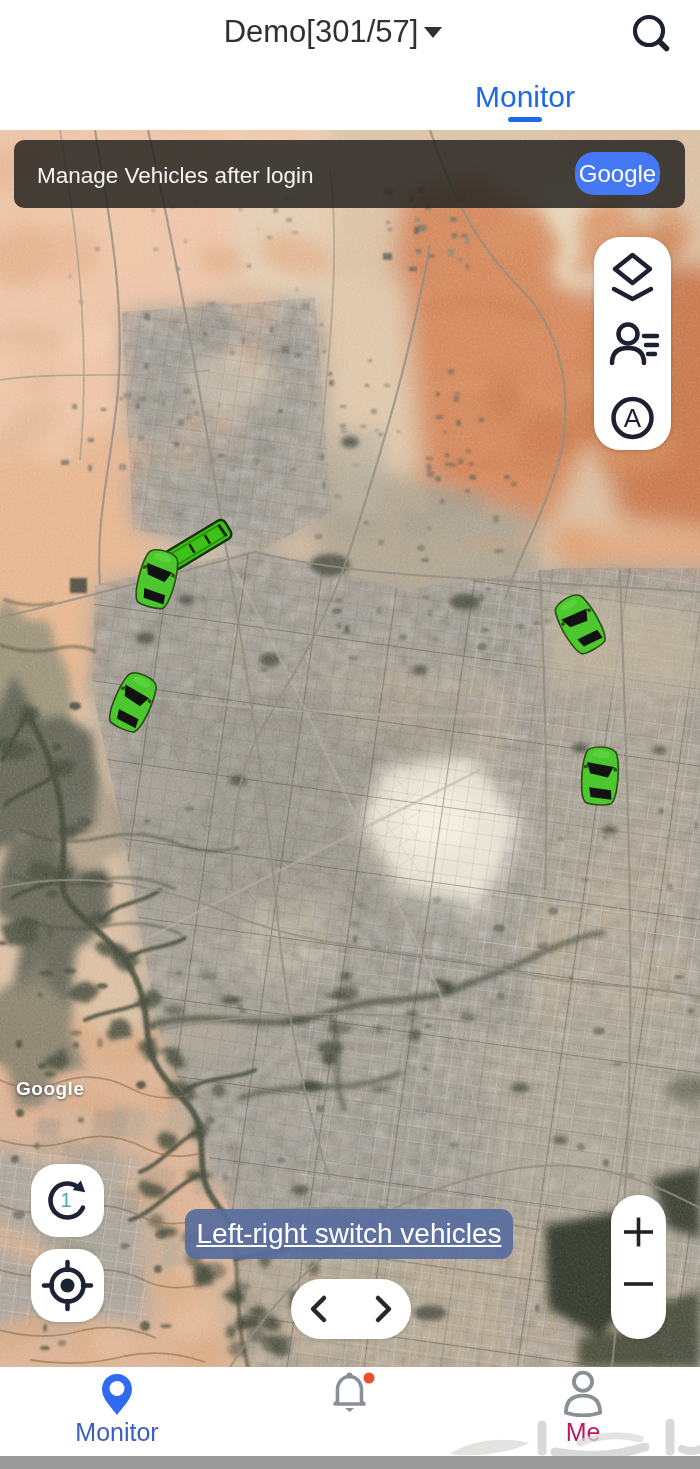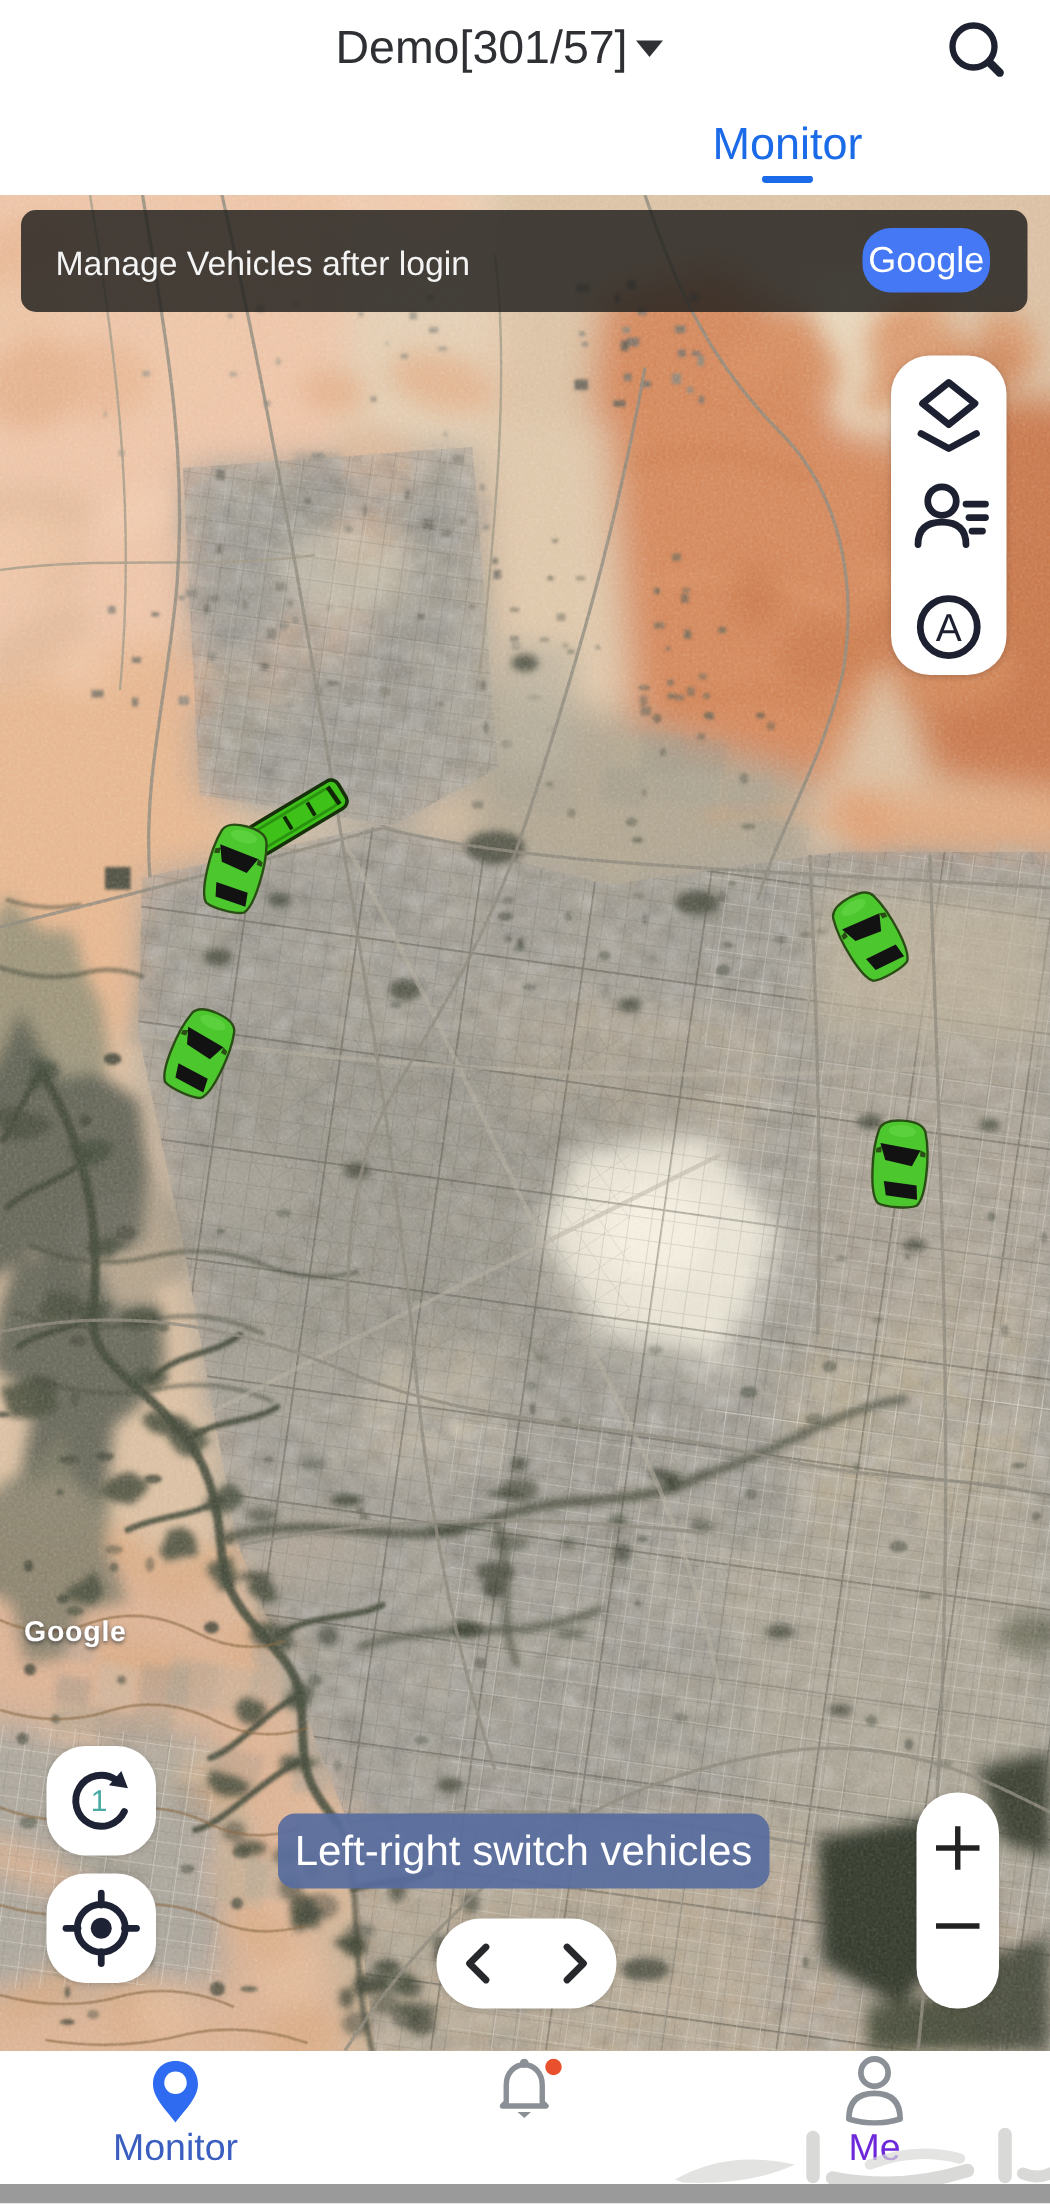--- a/index.html
+++ b/index.html
@@ -1195,21 +1195,21 @@
   <div class="abs" style="left:31px;top:1249px;width:73px;height:73px;background:#fff;border-radius:26px;box-shadow:0 1px 4px rgba(0,0,0,0.15);"></div>
   <svg class="abs" style="left:31px;top:1249px;" width="73" height="73" viewBox="0 0 73 73">
     <circle cx="36.5" cy="36.5" r="16" fill="none" stroke="#1e2235" stroke-width="4.5"></circle>
     <circle cx="36.5" cy="36.5" r="7" fill="#1e2235"></circle>
     <line x1="36.5" y1="13" x2="36.5" y2="21" stroke="#1e2235" stroke-width="4.5" stroke-linecap="round"></line>
     <line x1="36.5" y1="52" x2="36.5" y2="60" stroke="#1e2235" stroke-width="4.5" stroke-linecap="round"></line>
     <line x1="13" y1="36.5" x2="21" y2="36.5" stroke="#1e2235" stroke-width="4.5" stroke-linecap="round"></line>
     <line x1="52" y1="36.5" x2="60" y2="36.5" stroke="#1e2235" stroke-width="4.5" stroke-linecap="round"></line>
   </svg>
 
-  <div class="abs" style="left:185px;top:1209px;width:328px;height:50px;background:rgba(88,108,158,0.92);border-radius:12px;color:#fff;font-size:28px;text-align:center;line-height:50px;">Left-right switch vehicles</div>
+  <div class="abs" style="left:185px;top:1209px;width:328px;height:50px;background:rgba(88,108,158,0.92);border-radius:12px;color:#fff;font-size:28px;text-align:center;line-height:50px;text-decoration:underline;">Left-right switch vehicles</div>
 
   <div class="abs" style="left:291px;top:1279px;width:120px;height:60px;background:#fff;border-radius:30px;box-shadow:0 1px 4px rgba(0,0,0,0.15);"></div>
   <svg class="abs" style="left:291px;top:1279px;" width="120" height="60" viewBox="0 0 120 60">
     <path d="M 33 19 L 22 30 L 33 41" fill="none" stroke="#26282c" stroke-width="4.5" stroke-linecap="round" stroke-linejoin="round"></path>
     <path d="M 87 19 L 98 30 L 87 41" fill="none" stroke="#26282c" stroke-width="4.5" stroke-linecap="round" stroke-linejoin="round"></path>
   </svg>
 
   <div class="abs" style="left:611px;top:1195px;width:55px;height:144px;background:#fff;border-radius:27px;box-shadow:0 1px 4px rgba(0,0,0,0.15);"></div>
   <svg class="abs" style="left:611px;top:1195px;" width="55" height="144" viewBox="0 0 55 144">
     <line x1="13" y1="37" x2="42" y2="37" stroke="#222" stroke-width="3.6"></line>
@@ -1232,21 +1232,21 @@
     <path d="M 16 37 L 25 37 L 20.5 41 Z" fill="#8b9096"></path>
     <circle cx="40" cy="7" r="5.5" fill="#e8502e"></circle>
   </svg>
 
 
   <svg class="abs" style="left:561px;top:1370px;" width="44" height="47" viewBox="0 0 40 44">
     <circle cx="20" cy="11" r="8.5" fill="none" stroke="#8b9096" stroke-width="3.6"></circle>
     <path d="M 4 40 Q 4 24 20 24 Q 36 24 36 40 Q 28 42.5 20 42.5 Q 12 42.5 4 40 Z" fill="none" stroke="#8b9096" stroke-width="3.6" stroke-linejoin="round"></path>
   </svg>
 
-  <div class="abs" style="left:503px;top:1418px;width:160px;text-align:center;font-size:25px;color:#6d28d9;">Me</div>
+  <div class="abs" style="left:503px;top:1418px;width:160px;text-align:center;font-size:25px;color:#be185d;">Me</div>
 
   <svg class="abs" style="left:430px;top:1405px;" width="270" height="64" viewBox="0 0 270 64">
     <g fill="none" stroke="#d9d9d7" stroke-linecap="round">
       <path d="M 20 48 Q 55 28 100 38 Q 70 52 25 50 Z" fill="#e3e3e1" stroke="none"></path>
       <path d="M 112 20 L 112 46" stroke-width="9"></path>
       <path d="M 125 47 Q 170 56 215 42" stroke-width="9"></path>
       <path d="M 150 38 Q 180 26 210 34" stroke-width="7" opacity="0.7"></path>
       <path d="M 240 18 L 240 46" stroke-width="9"></path>
       <path d="M 252 44 Q 262 48 270 44" stroke-width="8"></path>
     </g>

